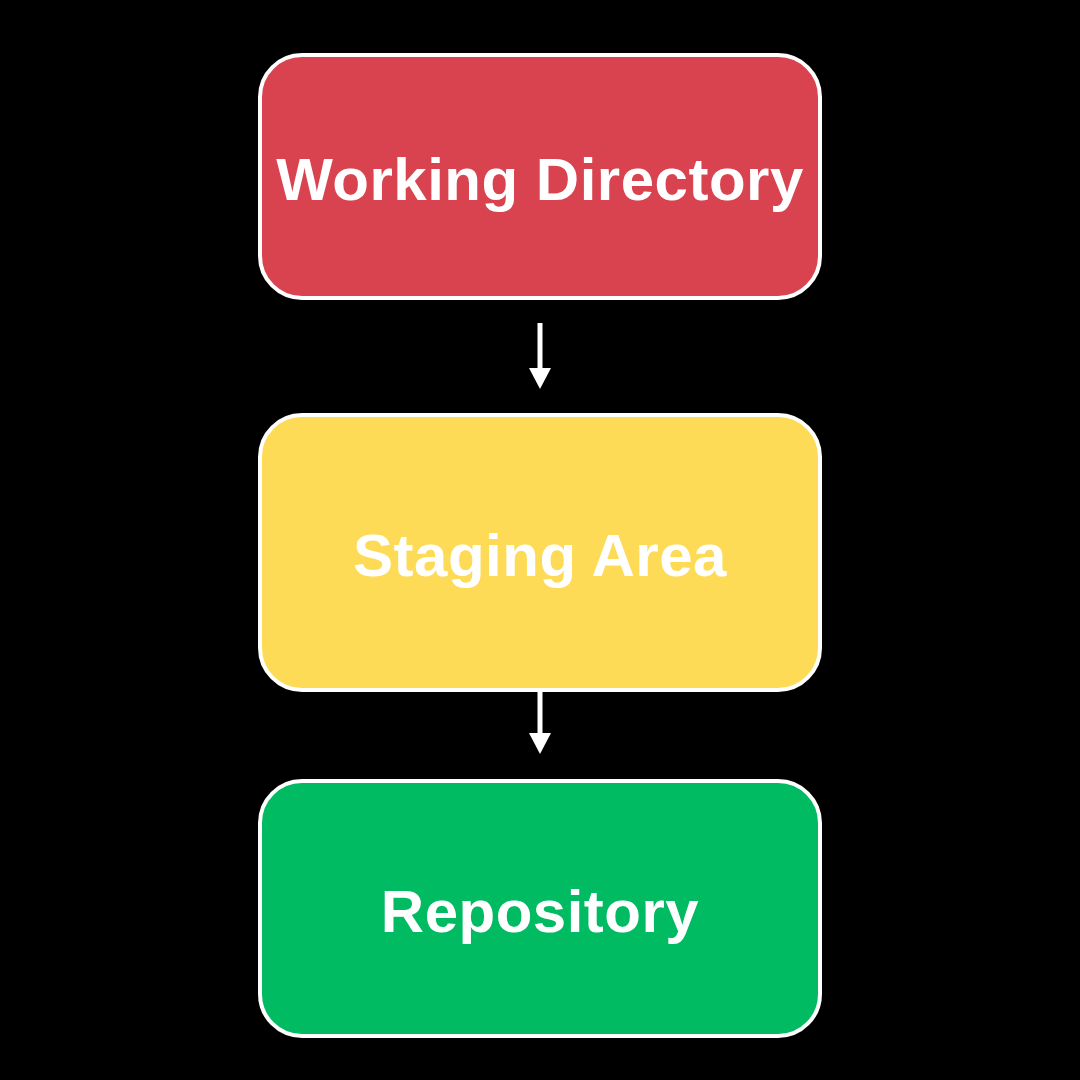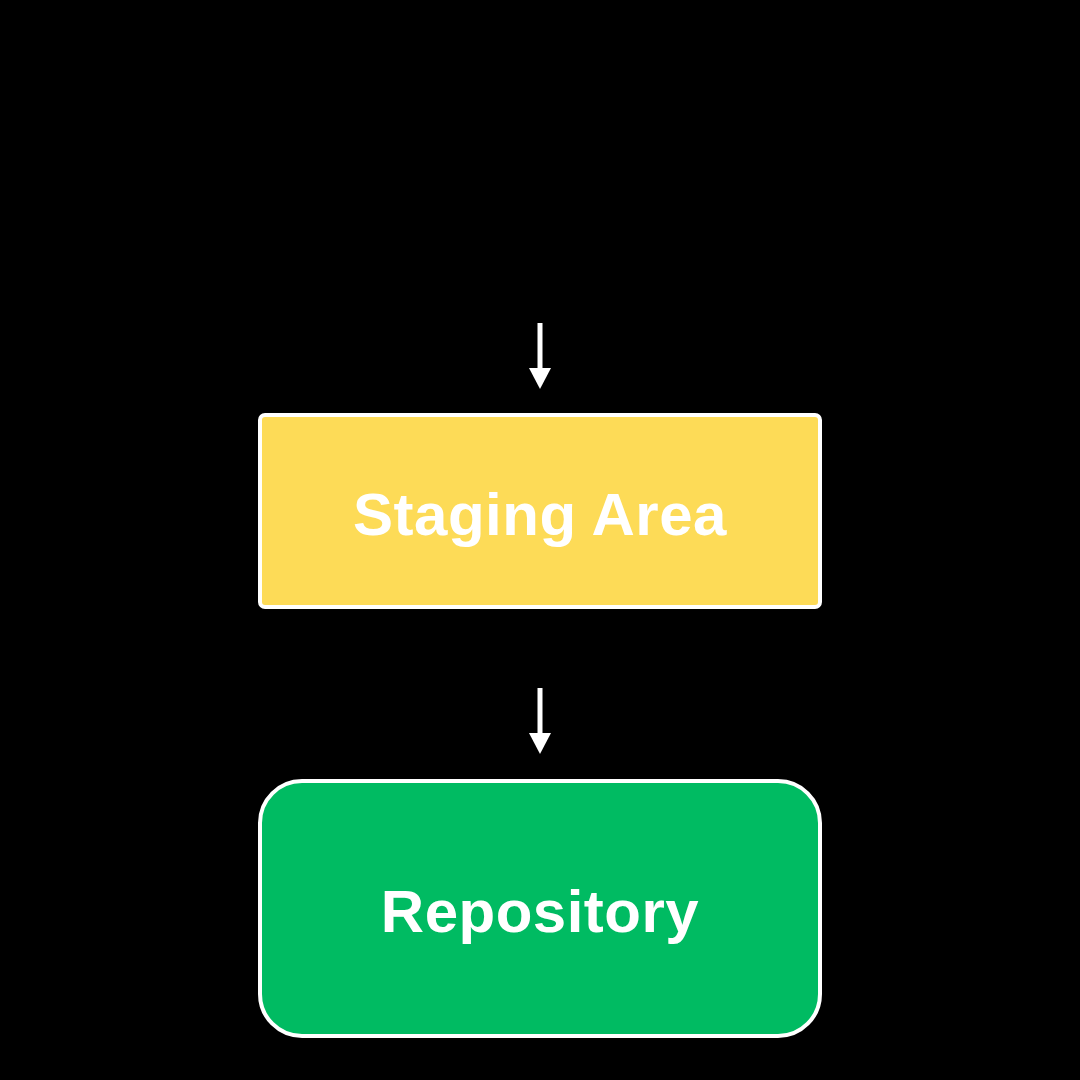--- a/index.html
+++ b/index.html
@@ -29,36 +29,39 @@
   .node-label {
     color: #ffffff;
     font-size: 60px;
     font-weight: bold;
     letter-spacing: 0.5px;
     white-space: nowrap;
     text-align: center;
     padding-top: 6px;
   }
   .node-working-directory { top: 53px;  height: 247px; }
-  .node-staging-area      { top: 413px; height: 196px; border-radius: 7px; }
+  .node-staging-area      { top: 413px; height: 279px; }
   .node-repository        { top: 779px; height: 259px; }
   .arrow {
     position: absolute;
     left: 524px;
     width: 32px;
     height: 68px;
   }
   .arrow-1 { top: 322px; }
   .arrow-2 { top: 687px; }
 </style>
 </head>
 <body>
 
 <div class="canvas">
 
+  <div class="node node-working-directory" style="background-color: rgb(216, 67, 79);">
+    <span class="node-label">Working Directory</span>
+  </div>
 
   <svg class="arrow arrow-1" viewBox="0 0 32 68">
     <line x1="16" y1="1" x2="16" y2="49" stroke="#ffffff" stroke-width="5"></line>
     <polygon points="5,46 27,46 16,67" fill="#ffffff"></polygon>
   </svg>
 
   <div class="node node-staging-area" style="background-color: rgb(253, 219, 87);">
     <span class="node-label">Staging Area</span>
   </div>
 

